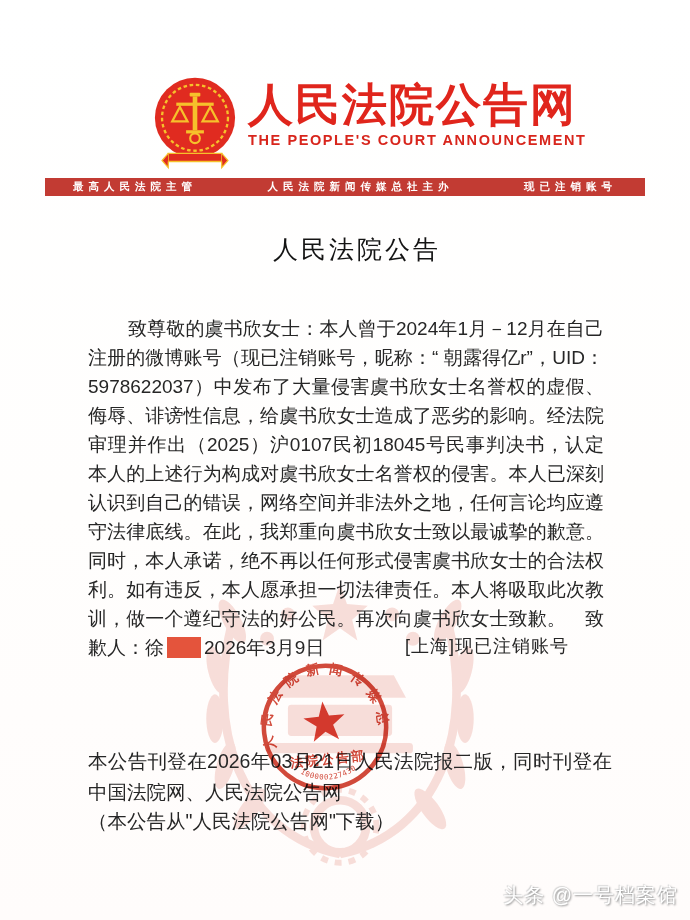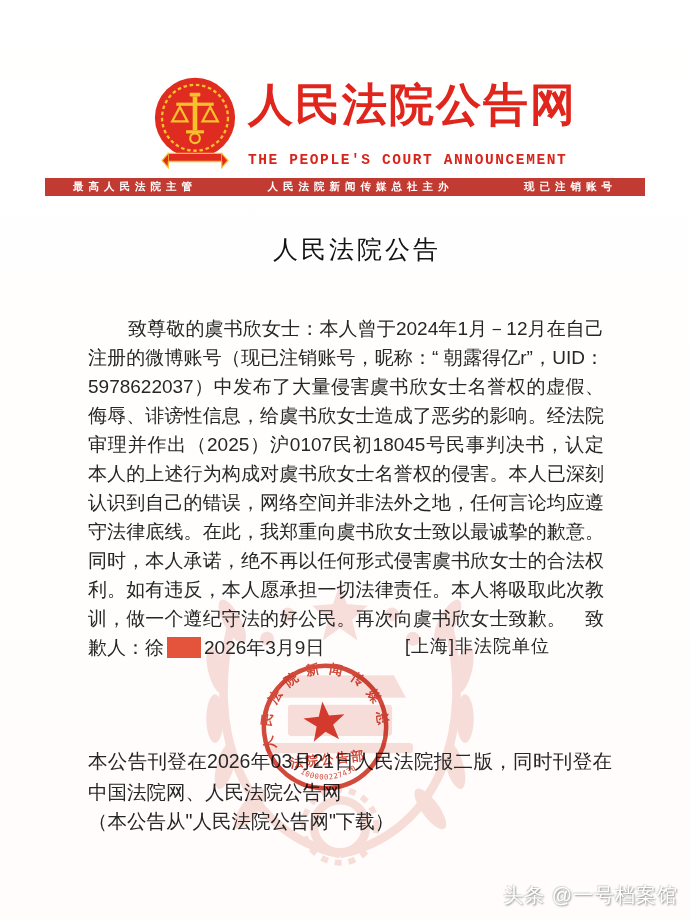--- a/index.html
+++ b/index.html
@@ -13,22 +13,22 @@
   }
   
   .header{position:absolute;left:0;top:70px;width:597px;height:108px;}
   .emblem{position:absolute;left:150px;top:5px;width:90px;height:98px;}
   .brand{position:absolute;left:248px;top:10px;width:400px;}
   .brand-title{
     font-size:45px;font-weight:bold;color:#e0251c;letter-spacing:2px;
     line-height:50px;white-space:nowrap;
   }
   .brand-sub{
-    margin-top:22px;font-size:14.5px;font-weight:bold;color:#d8251c;
-    letter-spacing:1.6px;white-space:nowrap;font-family:Liberation Mono, monospace;
+    margin-top:2px;font-size:14.5px;font-weight:bold;color:#d8251c;
+    letter-spacing:1.6px;white-space:nowrap;
   }
   
   .banner{
     position:absolute;left:45px;top:178px;width:600px;height:18px;
     background:#c23b33;color:#ffffff;display:flex;align-items:center;
     justify-content:space-between;padding:0 28px;box-sizing:border-box;
     font-size:10.5px;font-weight:bold;letter-spacing:5px;white-space:nowrap;gap:24px;
   }
   
   .notice-title{
@@ -133,21 +133,21 @@
         <circle cx="130" cy="44" r="4"></circle>
       <circle cx="58" cy="58" r="4"></circle>
         <circle cx="142" cy="58" r="4"></circle>
     </g>
     <circle cx="100" cy="166" r="15" fill="none" stroke="#f2c4bd" stroke-width="5"></circle>
     <circle cx="100" cy="166" r="21" fill="none" stroke="#f2c4bd" stroke-width="3.4" stroke-dasharray="4 4"></circle>
   </svg>
 
   <p class="body-text"><span>致尊敬的虞书欣女士：本人曾于2024年1月－12月在自己注册的微博账号（现已注销账号，昵称：“ 朝露得亿r”，UID：5978622037）中发布了大量侵害虞书欣女士名誉权的虚假、侮辱、诽谤性信息，给虞书欣女士造成了恶劣的影响。经法院审理并作出（2025）沪0107民初18045号民事判决书，认定本人的上述行为构成对虞书欣女士名誉权的侵害。本人已深刻认识到自己的错误，网络空间并非法外之地，任何言论均应遵守法律底线。在此，我郑重向虞书欣女士致以最诚挚的歉意。同时，本人承诺，绝不再以任何形式侵害虞书欣女士的合法权利。如有违反，本人愿承担一切法律责任。本人将吸取此次教训，做一个遵纪守法的好公民。再次向虞书欣女士致歉。　致歉人：徐</span><span class="redact"></span><span>2026年3月9日</span></p>
 
-  <div class="unit-tag">[上海]非法院单位</div>
+  <div class="unit-tag">[上海]现已注销账号</div>
 
   <svg class="seal" viewBox="-70 -70 140 140">
     <circle cx="0" cy="0" r="62" fill="none" stroke="#cf4030" stroke-width="4.6"></circle>
     <defs>
       <path id="arcTop" d="M -52,16 A 54.5,54.5 0 1 1 52,16" fill="none"></path>
       <path id="arcBottom" d="M -30,44 A 53,53 0 0 0 30,44" fill="none"></path>
     </defs>
     <text font-size="13.5" fill="#cf4030" font-weight="bold" font-family="'Liberation Sans',sans-serif">
       <textPath href="#arcTop" startOffset="0" textLength="214" lengthAdjust="spacing">人民法院新闻传媒总社</textPath>
     </text>

